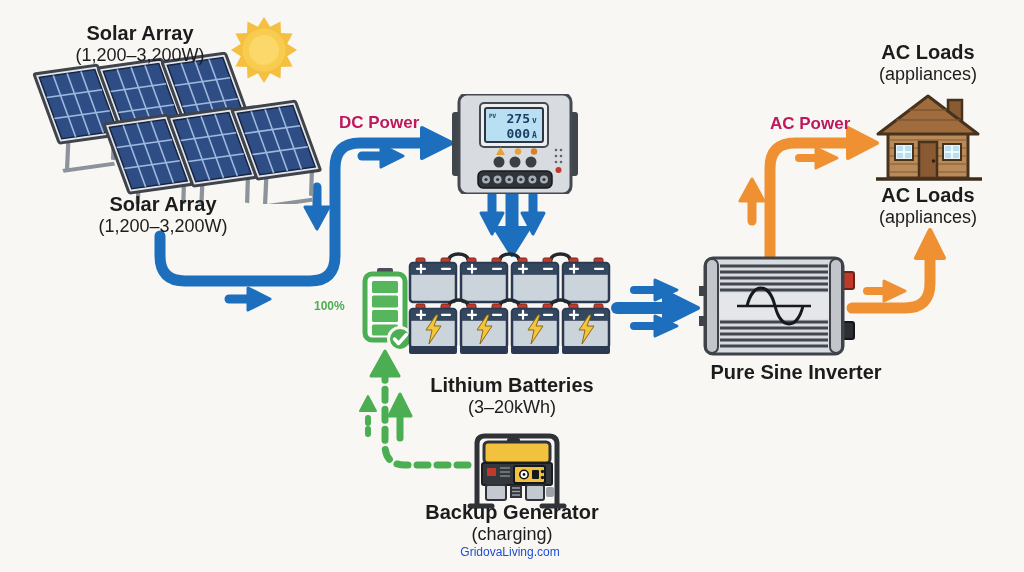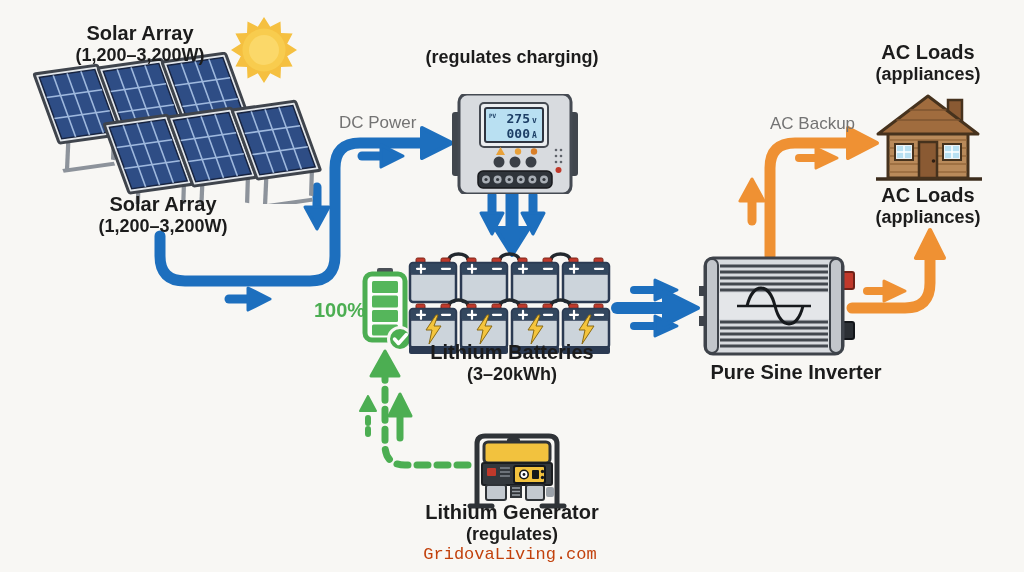--- a/index.html
+++ b/index.html
@@ -10,24 +10,24 @@
   body{background:#e8e8e8;font-family:"Liberation Sans",sans-serif;}
   .canvas{
     position:relative;width:1024px;height:572px;margin:0 auto;
     background:var(--background);overflow:hidden;color:var(--text);
   }
   .abs{position:absolute;}
   .layer-arrows{z-index:1;}
   .layer-icons{z-index:2;}
   .label{z-index:3;text-align:center;line-height:1.1;}
   .label .t{font-weight:700;font-size:20px;}
-  .label .s{font-weight:700;font-size:18px;margin-top:2px;}
-  .flow-label{z-index:3;font-size:17px;font-weight:400;color:#737373;}
-  .pct{z-index:3;font-size:20px;font-weight:700;color:var(--gen-green);}
-  .watermark{z-index:3;font-size:17px;color:#c2410c;text-align:center;font-family:Liberation Mono, monospace;}
+  .label .s{font-weight:400;font-size:18px;margin-top:2px;}
+  .flow-label{z-index:3;font-size:17px;font-weight:700;color:#be185d;}
+  .pct{z-index:3;font-size:12px;font-weight:700;color:var(--gen-green);}
+  .watermark{z-index:3;font-size:12px;color:#1d4ed8;text-align:center;}
   .dc-stroke{stroke:var(--dc-blue);} .dc-fill{fill:var(--dc-blue);stroke:var(--dc-blue);}
   .ac-stroke{stroke:var(--ac-orange);} .ac-fill{fill:var(--ac-orange);stroke:var(--ac-orange);}
   .gen-stroke{stroke:var(--gen-green);} .gen-fill{fill:var(--gen-green);stroke:var(--gen-green);}
   svg{display:block;}
   .lcd-txt{font-family:"DejaVu Sans Mono",monospace;font-weight:700;fill:#1d3f66;}
 </style>
 </head>
 <body>
 
 <div class="canvas">
@@ -329,46 +329,45 @@
   </div>
 
   <div class="abs label" style="left:53px;top:193px;width:220px">
     <div class="t">Solar Array</div>
     <div class="s">(1,200–3,200W)</div>
   </div>
 
   <div class="abs flow-label" style="left:339px;top:113px">DC Power</div>
 
   <div class="abs label" style="left:402px;top:46px;width:220px">
-    <div class="s">(regulates charging)</div>
   </div>
 
   <div class="abs pct" style="left:314px;top:299px">100%</div>
 
-  <div class="abs label" style="left:402px;top:341px;width:220px">
+  <div class="abs label" style="left:402px;top:374px;width:220px">
     <div class="t">Lithium Batteries</div>
     <div class="s">(3–20kWh)</div>
   </div>
 
   <div class="abs label" style="left:686px;top:361px;width:220px">
     <div class="t">Pure Sine Inverter</div>
   </div>
 
-  <div class="abs flow-label" style="left:770px;top:114px">AC Backup</div>
+  <div class="abs flow-label" style="left:770px;top:114px">AC Power</div>
 
   <div class="abs label" style="left:818px;top:41px;width:220px">
     <div class="t">AC Loads</div>
     <div class="s">(appliances)</div>
   </div>
 
   <div class="abs label" style="left:818px;top:184px;width:220px">
     <div class="t">AC Loads</div>
     <div class="s">(appliances)</div>
   </div>
 
   <div class="abs label" style="left:402px;top:501px;width:220px">
-    <div class="t">Lithium Generator</div>
-    <div class="s">(regulates)</div>
+    <div class="t">Backup Generator</div>
+    <div class="s">(charging)</div>
   </div>
 
   <div class="abs watermark" style="left:400px;top:545px;width:220px">GridovaLiving.com</div>
 
 </div>
 
 </body></html>

